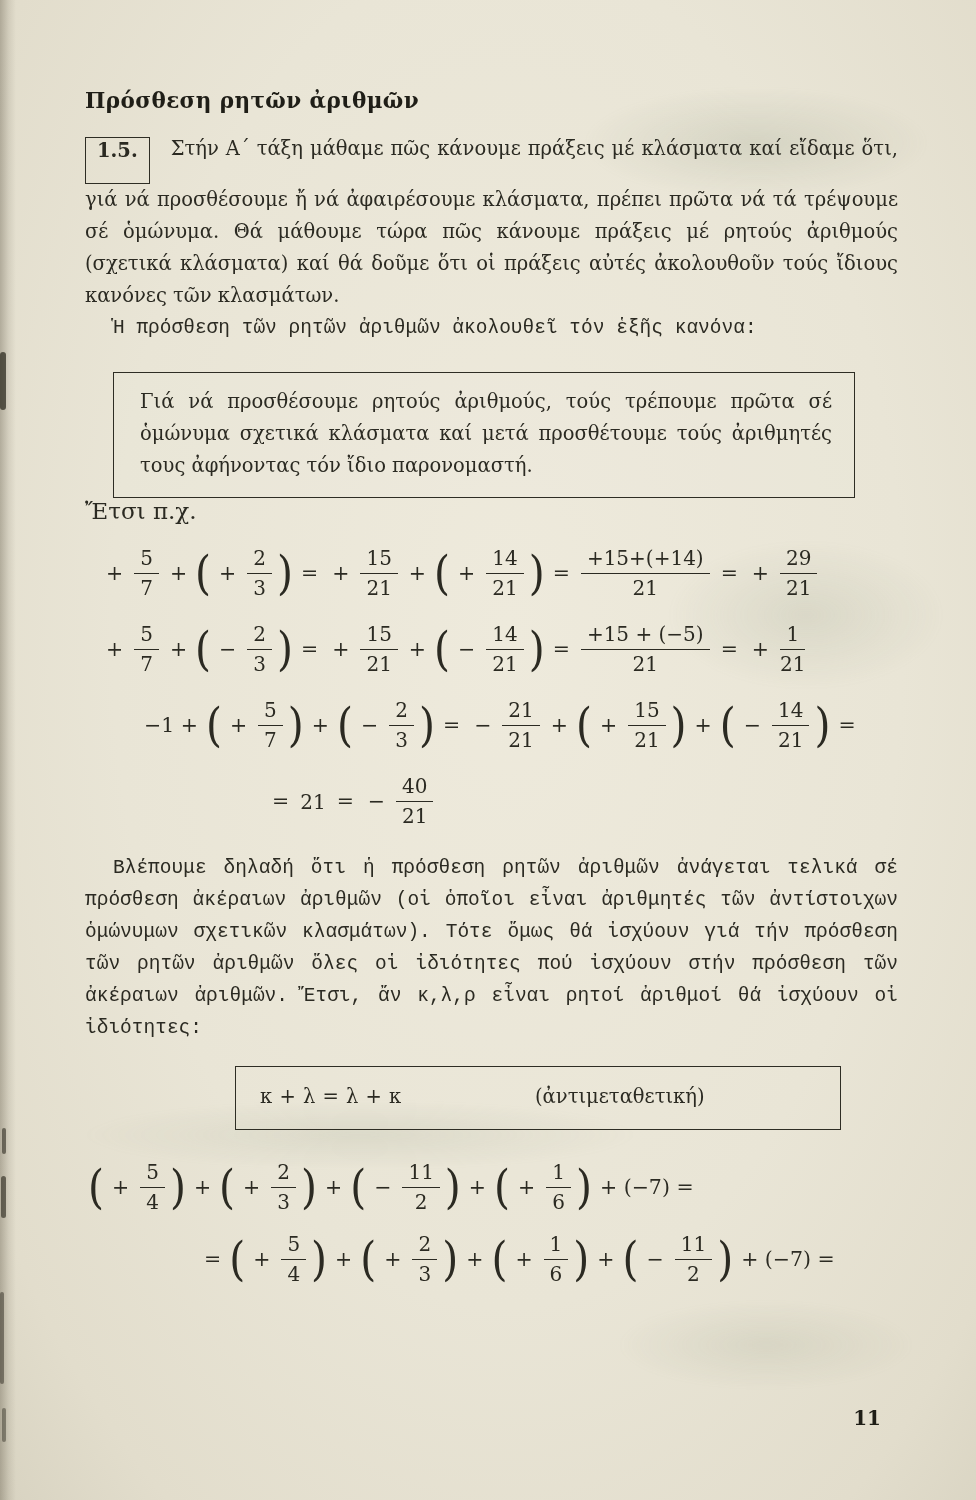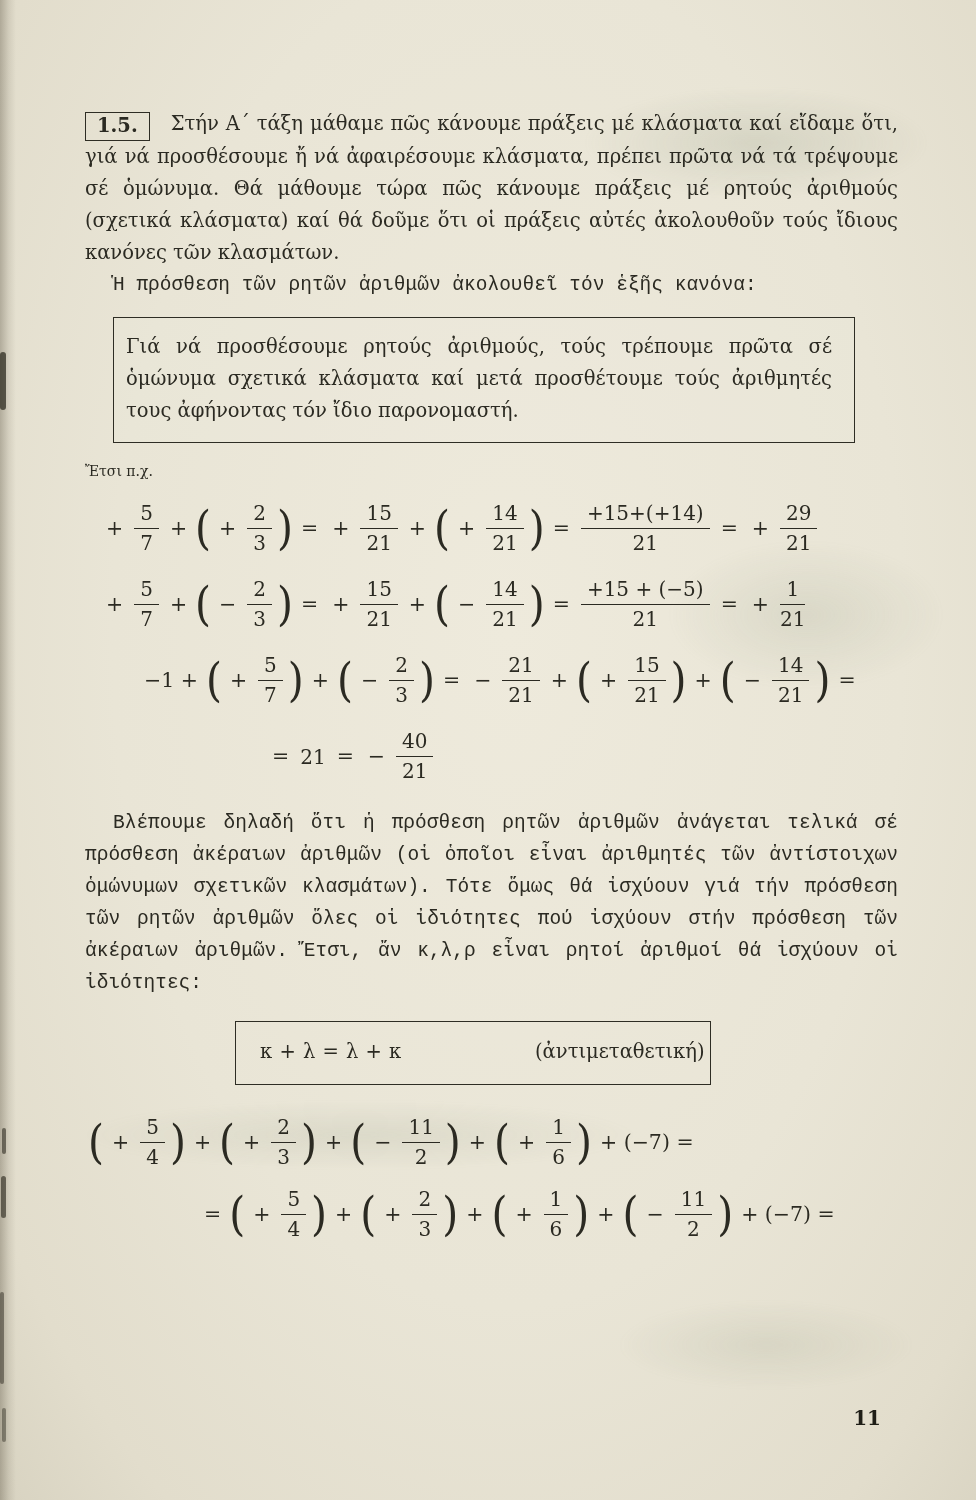--- a/index.html
+++ b/index.html
@@ -47,41 +47,41 @@
     font-size:19.5px;
     line-height:32px;
     text-align:justify;
     color:#2b2a22;
   }
   .indent { text-indent:28px;font-family:Liberation Mono, monospace; }
 
   .secbox {
     display:inline-block;
     border:1.7px solid #2e2d24;
-    padding:0 11px 2px;
+    padding:0 11px 20px;
     margin-right:14px;
     font-weight:bold;
     line-height:25px;
     vertical-align:-2px;
   }
 
   .rule-intro { margin-top:0; }
 
   .rule-box {
-    margin:16px 0 0 28px;
+    margin:28px 0 0 28px;
     width:742px;
     border:1.8px solid #2e2d24;
-    padding:13px 22px 15px 12px;
+    padding:13px 22px 15px 26px;
     font-size:19.5px;
     line-height:32px;
     text-align:justify;
     background:rgba(255,255,255,0.04);
   }
 
-  .example-label { margin-top:20px; font-size:14px; }
+  .example-label { font-size:23px; }
 
   .equation {
     display:flex;
     align-items:center;
     height:62px;
     margin-top:14px;
     font-size:20.5px;
     white-space:nowrap;
   }
   .eq1 { margin-left:14px; margin-top:18px; }
@@ -106,21 +106,21 @@
     align-items:center;
     margin:0 4px;
     font-size:20px;
     line-height:1.25;
   }
   .frac .num { padding:0 6px 2px; border-bottom:1.7px solid #2b2a22; }
   .frac .den { padding-top:2px; }
 
   .props-box {
     margin:22px 0 0 150px;
-    width:476px;
+    width:606px;
     border:1.7px solid #2e2d24;
     padding:12px 24px 14px;
     font-size:19.5px;
     line-height:36px;
   }
   .prop-row { display:grid; grid-template-columns:275px auto; }
   .prop-formula { letter-spacing:.5px; }
 
   .page-number {
     position:absolute;
@@ -143,20 +143,21 @@
 
 <div class="edge-shadow"></div>
 <div class="mark mark-a"></div>
 <div class="mark mark-b"></div>
 <div class="mark mark-c"></div>
 <div class="mark mark-d"></div>
 <div class="mark mark-e"></div>
 
 <div class="content">
 
+  <h1 class="title">Πρόσθεση ρητῶν ἀριθμῶν</h1>
 
   <p class="para">
     <span class="secbox">1.5.</span>
     <span>Στήν Α´ τάξη μάθαμε πῶς κάνουμε πράξεις μέ κλάσματα καί εἴδαμε ὅτι, γιά νά προσθέσουμε ἤ νά ἀφαιρέσουμε κλάσματα, πρέπει πρῶτα νά τά τρέψουμε σέ ὁμώνυμα. Θά μάθουμε τώρα πῶς κάνουμε πράξεις μέ ρητούς ἀριθμούς (σχετικά κλάσματα) καί θά δοῦμε ὅτι οἱ πράξεις αὐτές ἀκολουθοῦν τούς ἴδιους κανόνες τῶν κλασμάτων.</span>
   </p>
 
   <p class="para indent rule-intro">Ἡ πρόσθεση τῶν ρητῶν ἀριθμῶν ἀκολουθεῖ τόν ἑξῆς κανόνα:</p>
 
   <div class="rule-box">Γιά νά προσθέσουμε ρητούς ἀριθμούς, τούς τρέπουμε πρῶτα σέ ὁμώνυμα σχετικά κλάσματα καί μετά προσθέτουμε τούς ἀριθμητές τους ἀφήνοντας τόν ἴδιο παρονομαστή.</div>
 

